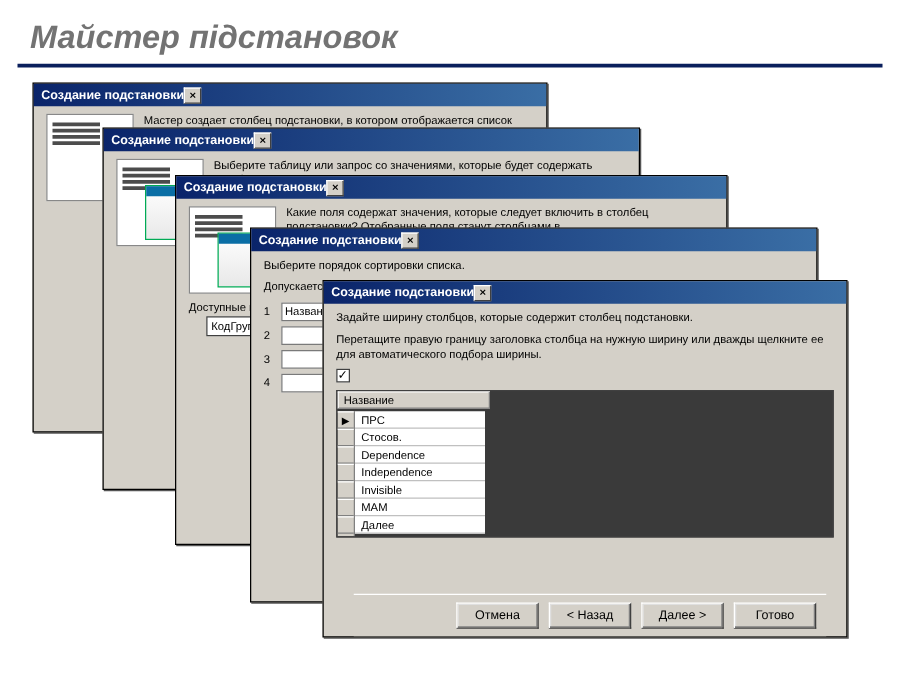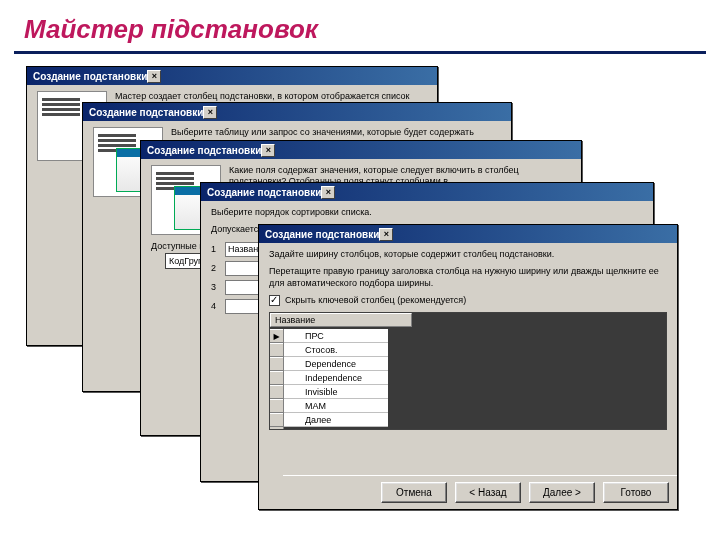--- a/index.html
+++ b/index.html
@@ -10,21 +10,21 @@
     width: 720px;
     height: 540px;
     overflow: hidden;
     position: relative;
   }
   .slide-title {
     font-size: 26px;
     font-weight: bold;
     font-style: italic;
     padding: 14px 0 6px 24px;
-    color: #be185d;
+    color: #737373;
   }
   .rule {
     border-bottom: 3px solid #0a1f5c;
     margin: 0 14px 12px 14px;
   }
   .stack {
     position: relative;
     margin-left: 26px;
   }
   .dlg {
@@ -85,40 +85,40 @@
   .checkbox .box{width:11px;height:11px;border:1px solid #404040;background:#fff;position:relative;}
   .checkbox .box::after{content:'✓';position:absolute;left:0;top:-2px;font-size:10px;color:#000;}
   .listgrid {
     border:1px solid #404040;
     background:#3a3a3a;
     height:118px;
     position:relative;
     overflow:hidden;
   }
   .listgrid .colhead{
-    position:absolute;left:0;top:0;width:142px;
+    position:absolute;left:0;top:0;width:122px;
     background:#d4d0c8;border:1px solid #fff;
     border-right-color:#808080;border-bottom-color:#808080;
     font-size:9px;padding:1px 4px;
   }
   .listgrid .rowsel{
     position:absolute;left:0;top:16px;width:14px;bottom:0;
     background:#d4d0c8;border-right:1px solid #808080;
   }
   .listgrid .rowsel div{height:14px;border-bottom:1px solid #808080;border-top:1px solid #fff;font-size:8px;text-align:center;line-height:14px;}
   .listgrid .cells{
     position:absolute;left:14px;top:16px;width:104px;
     background:#fff;
   }
   .listgrid .cells div{
     height:14px;border-bottom:1px solid #c0c0c0;
-    font-size:9px;padding:0 21px;line-height:14px;
+    font-size:9px;padding:0 5px;line-height:14px;
   }
   .btnrow{
-    position:absolute;left:0;right:0;bottom:0;
+    position:absolute;left:0;right:16px;bottom:0;
     border-top:1px solid #fff;
     background:#d4d0c8;
     padding:6px 8px;
     display:flex; justify-content:flex-end; gap:8px;margin-left:24px;
   }
   .wbtn{
     font-size:10px;
     min-width:66px; height:21px;
     background:#d4d0c8;
     border:1px solid #fff;
@@ -231,21 +231,20 @@
   <div class="dlg" style="left:232px;top:158px;width:420px;height:286px;">
     <div class="titlebar">
       <span>Создание подстановки</span>
       <span class="xbtn">×</span>
     </div>
     <div class="body" style="padding-bottom:40px;">
       <div class="txt">Задайте ширину столбцов, которые содержит столбец подстановки.</div>
       <div class="txt">Перетащите правую границу заголовка столбца на нужную ширину или дважды щелкните ее для автоматического подбора ширины.</div>
       <div class="checkbox">
         <span class="box"></span>
-        <span>Скрыть ключевой столбец (рекомендуется)</span>
       </div>
       <div class="listgrid">
         <div class="colhead">Название</div>
         <div class="rowsel">
           <div>▶</div>
             <div></div>
             <div></div>
             <div></div>
             <div></div>
             <div></div>

